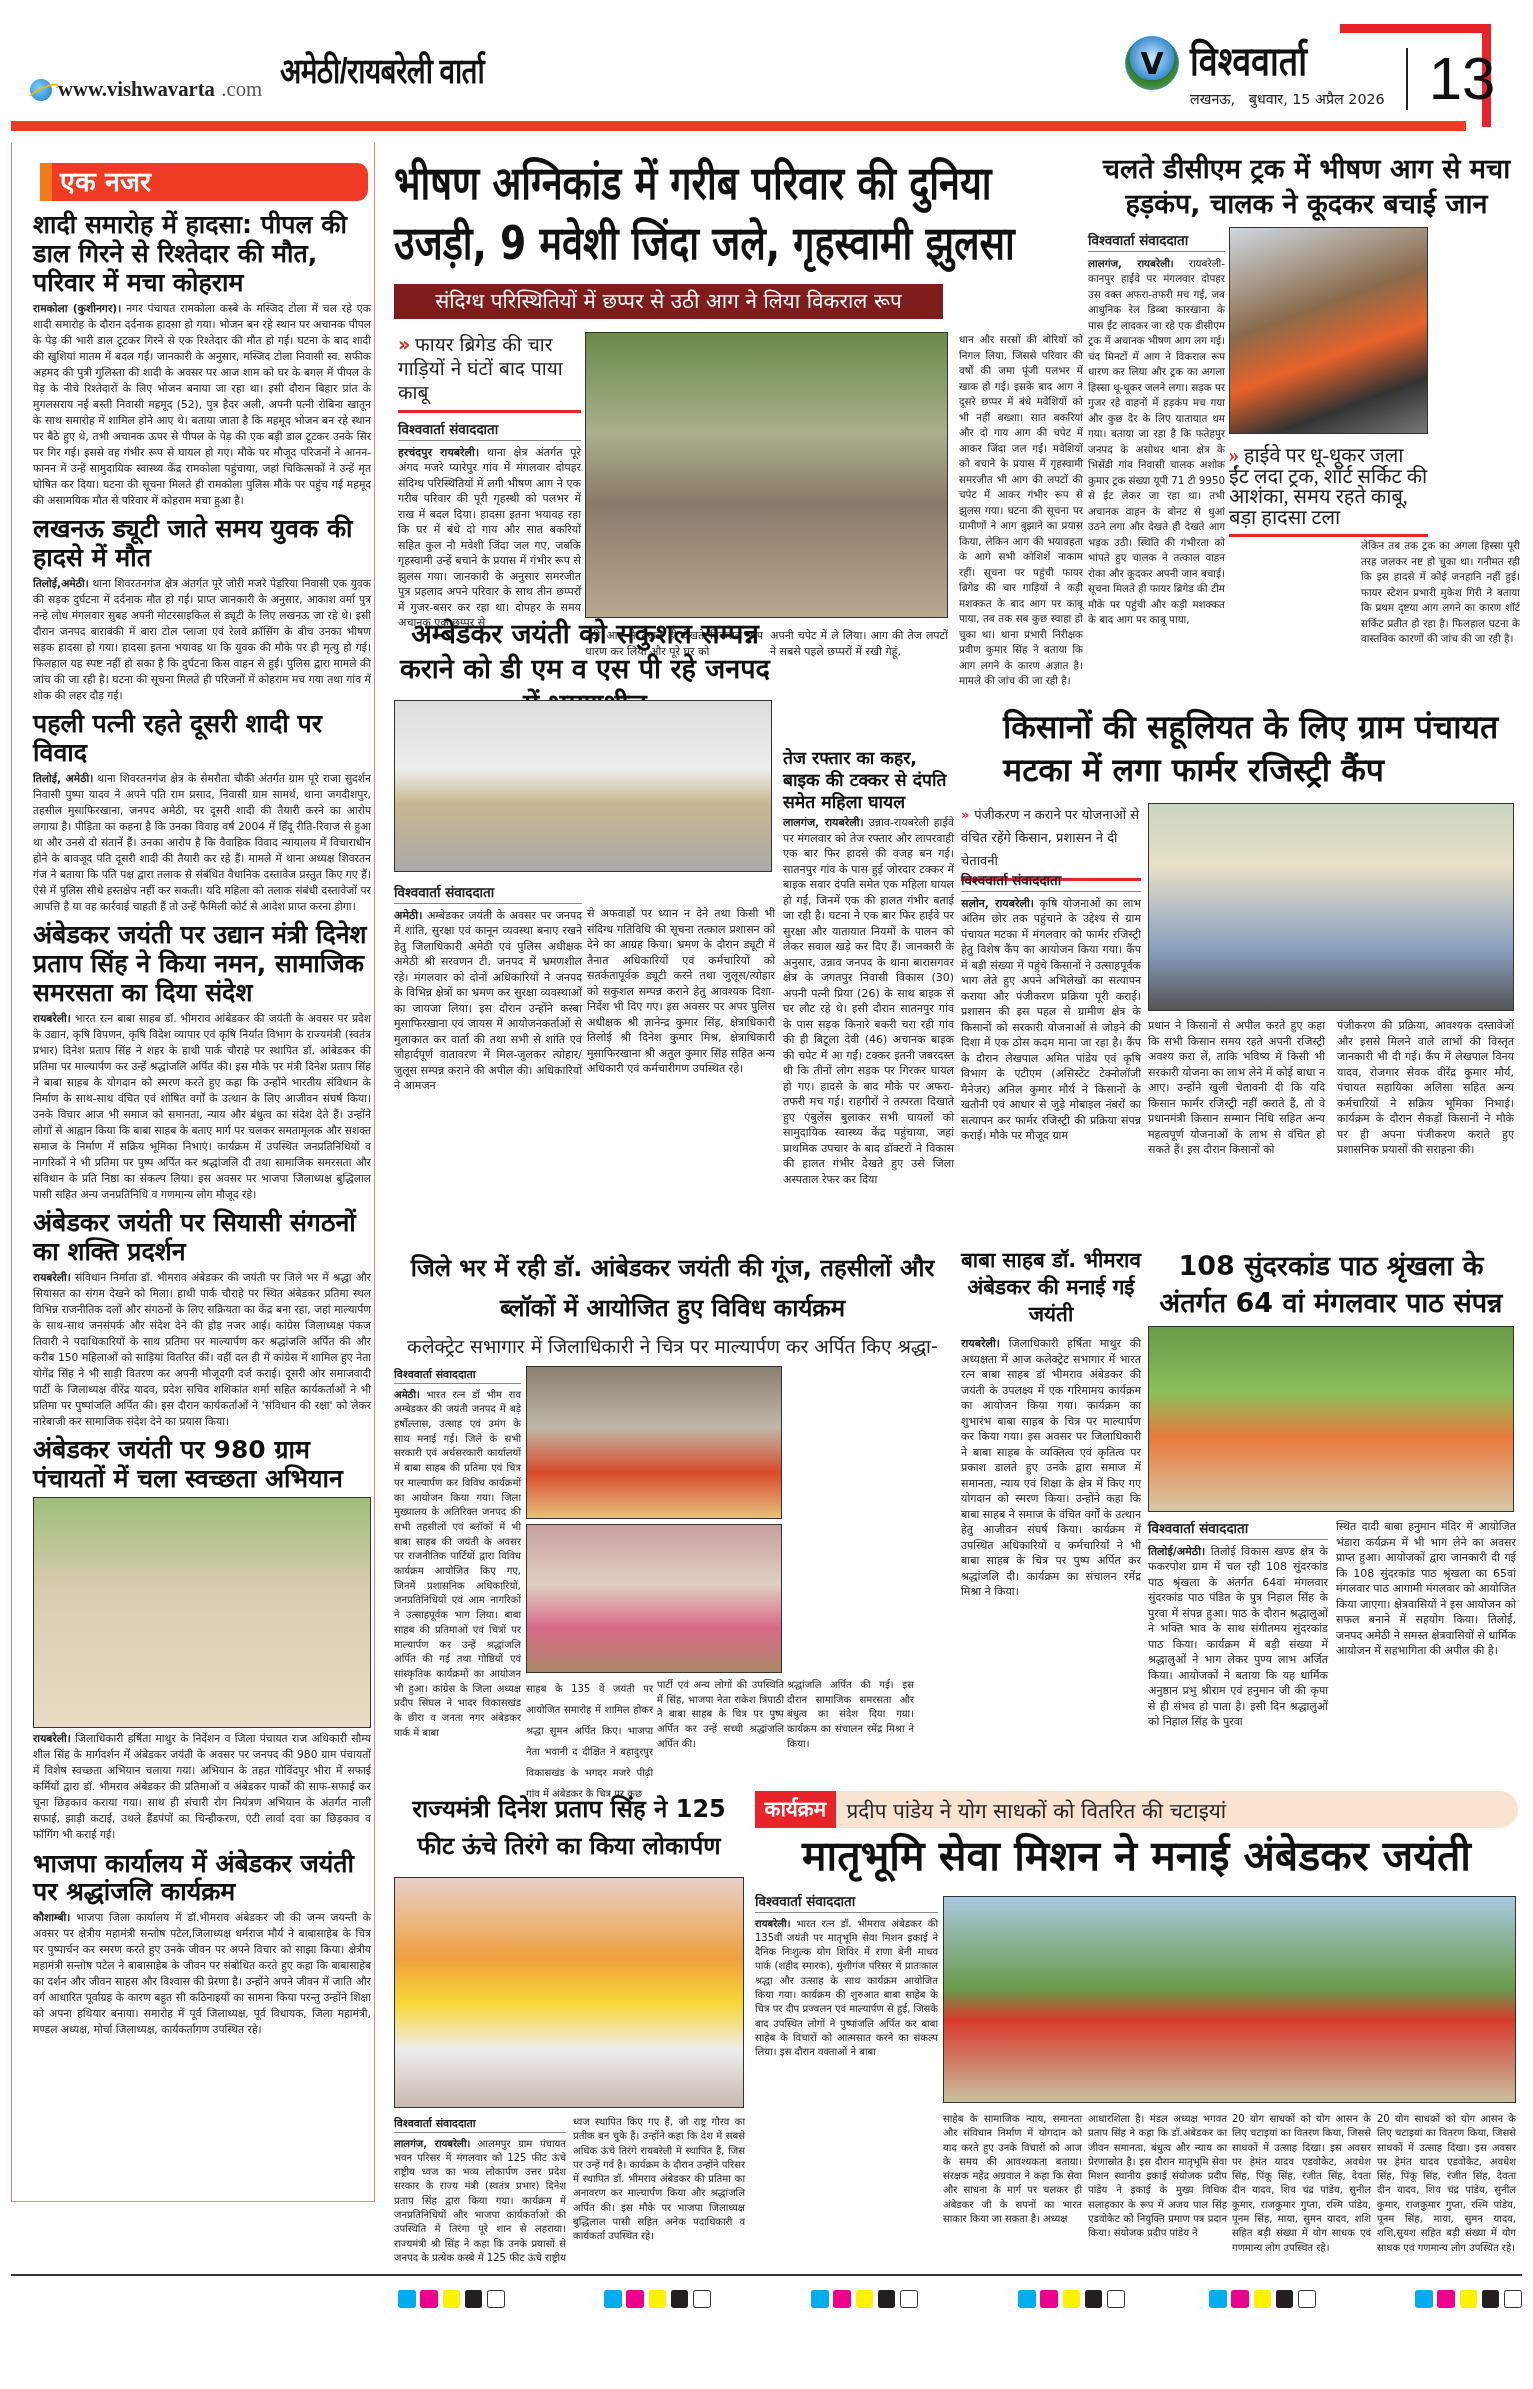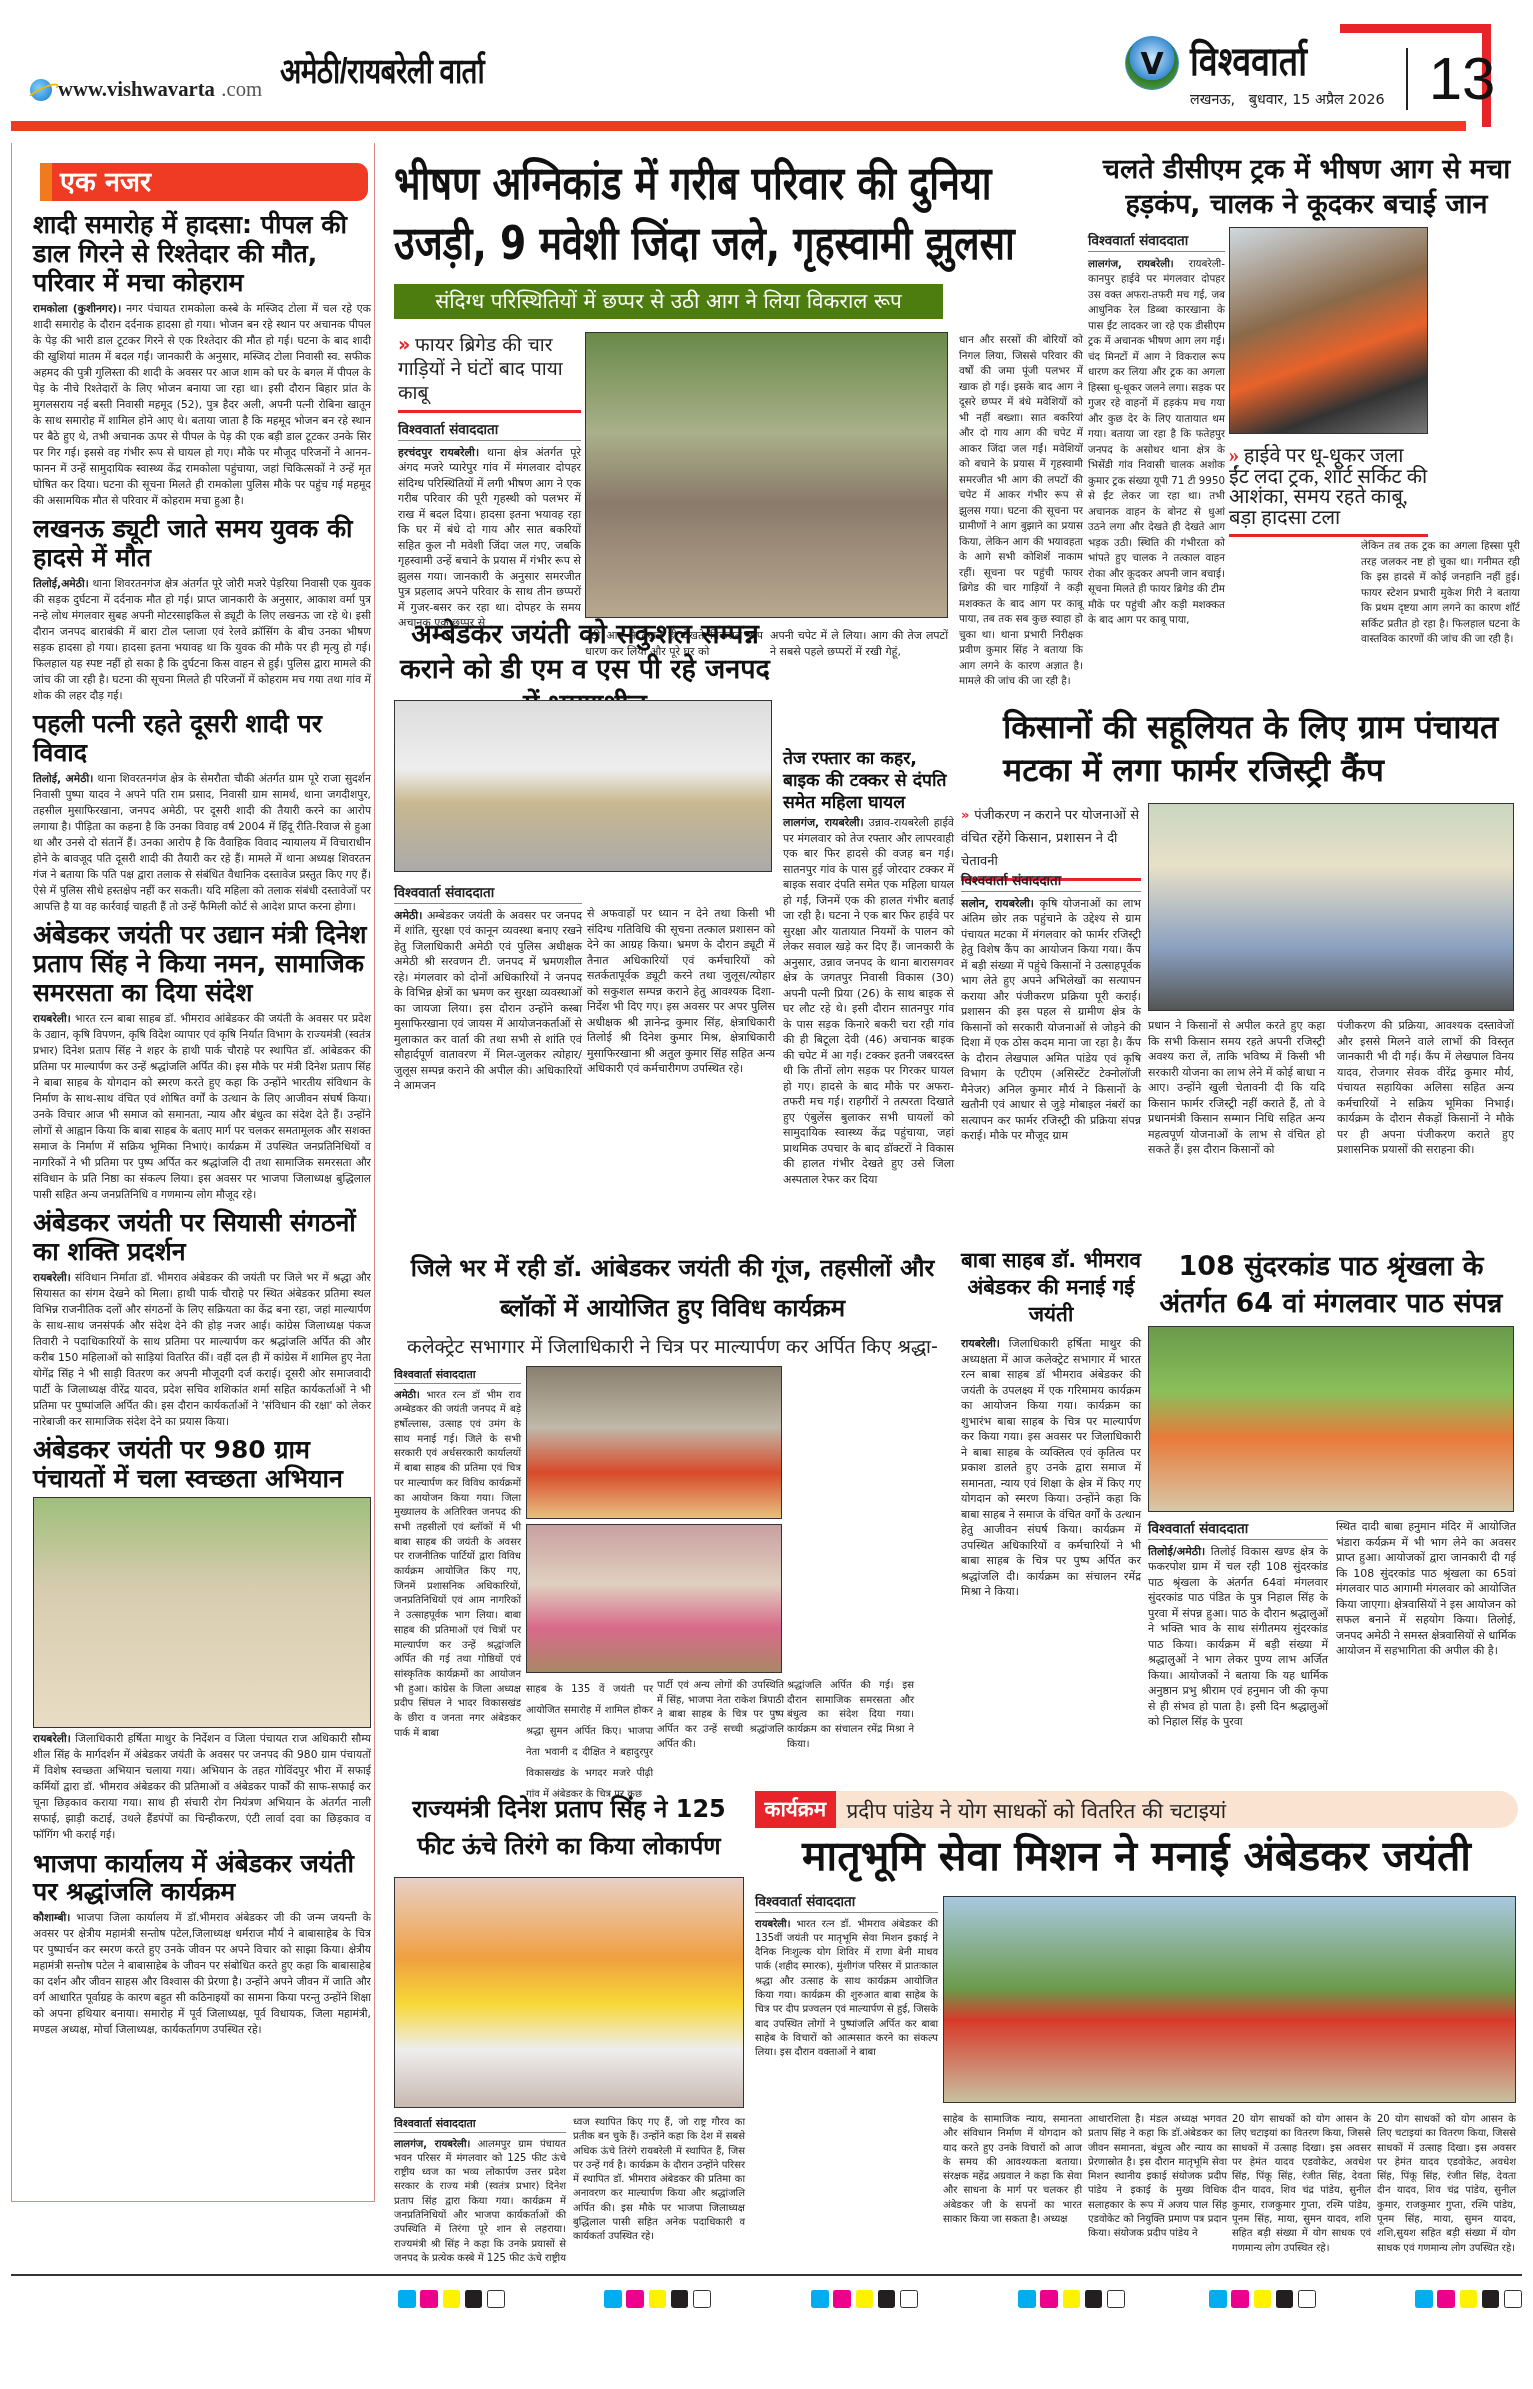--- a/index.html
+++ b/index.html
@@ -32,21 +32,21 @@
 .lcol{left:33px;width:338px;}
 .lcol .hd{font-size:25px;margin:6.4px 0 3.2px;}
 .lcol .col{font-size:10.7px;line-height:16px;}
 
 .cmyk{top:2290px;display:flex;gap:4.8px;}
 .cmyk span{width:17.5px;height:17.5px;border-radius:2.4px;display:inline-block;}
 .bot-rule{left:11px;top:2274px;width:1511px;height:2.4px;background:#333;}
 .karyakram{left:755px;top:1791px;width:763px;height:37px;background:#fbe3d1;border-radius:0 19px 19px 0;display:flex;align-items:center;}
 .karyakram .tag{background:#e8232a;color:#fff;font-size:20.7px;font-weight:bold;padding:0 9.5px;height:37px;line-height:37px;}
 .karyakram .txt{font-size:20.7px;color:#222;padding-left:11px;}
-.redbar{background:#4d7c0f;color:#fff;font-size:20.7px;text-align:center;line-height:35px;height:35px;}
+.redbar{background:#7f1d1d;color:#fff;font-size:20.7px;text-align:center;line-height:35px;height:35px;}
 .img{background:linear-gradient(135deg,#8a9a7a,#c8b898 40%,#6f7f5f);}
 </style>
 </head>
 <body>
 
 <div class="abs site-url">
   <span class="ie-icon"></span>
   <span>www.vishwavarta</span>
     <span class="dom">.com</span>
 </div>

